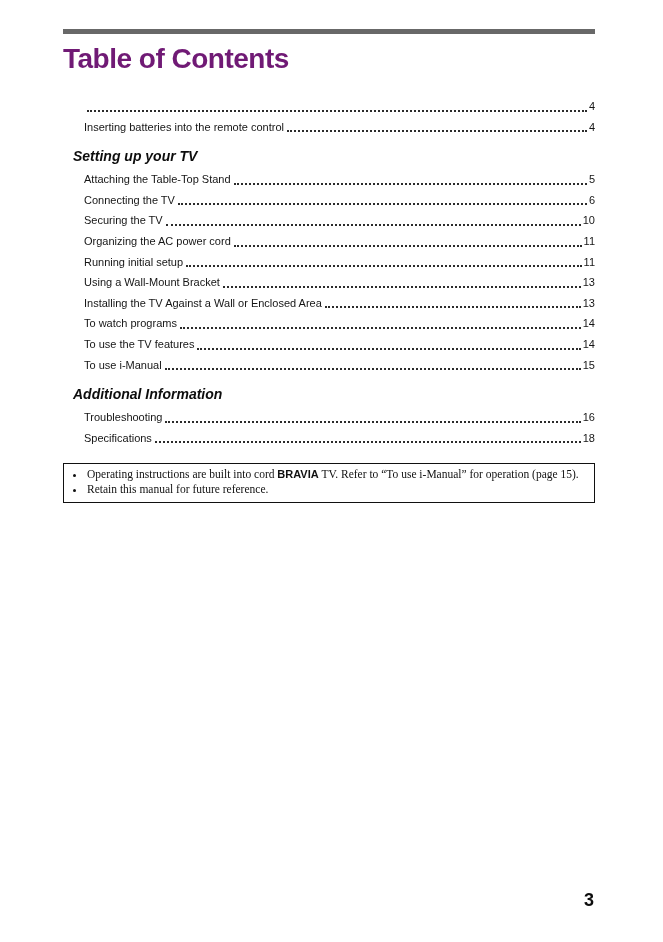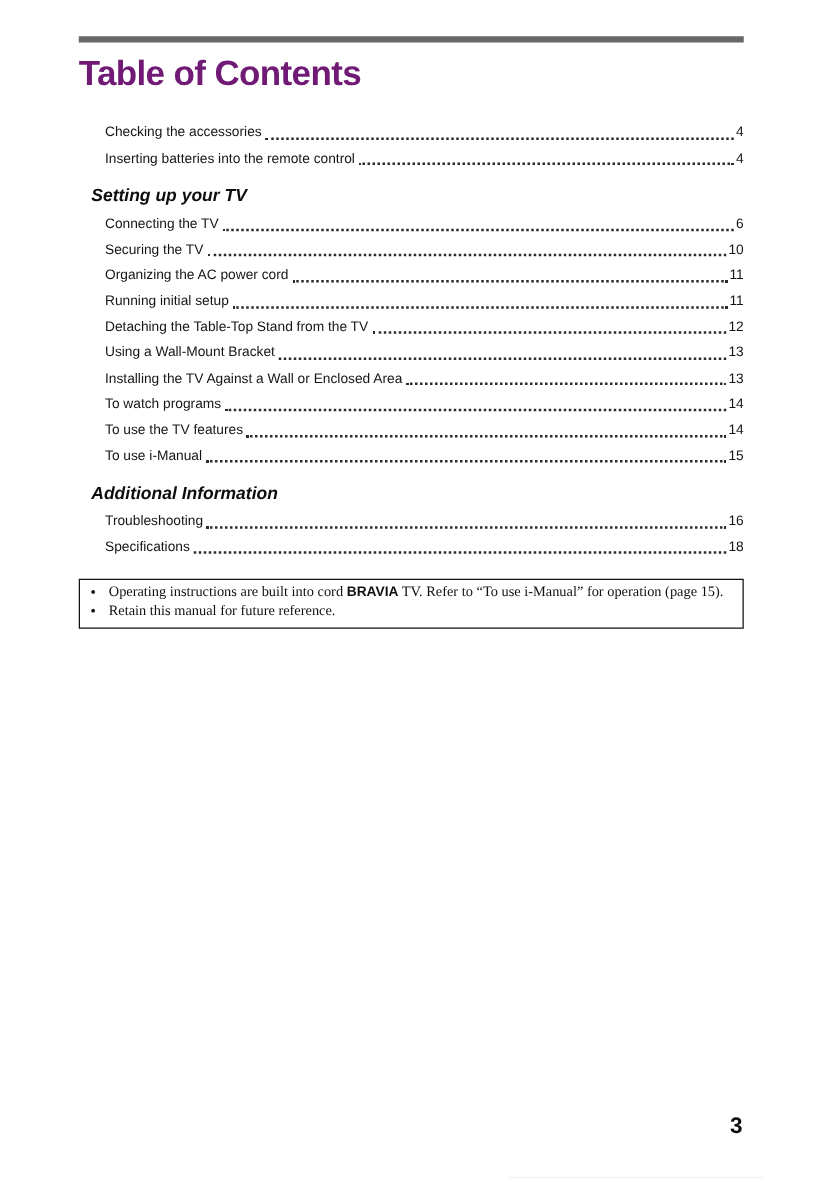--- a/index.html
+++ b/index.html
@@ -92,57 +92,56 @@
 
 <div class="page">
   <div class="content">
 
     <div class="top-rule"></div>
 
     <h1 class="doc-title">Table of Contents</h1>
 
     <div class="toc-section first">
       <div class="toc-row">
-        <span class="toc-label">Checking the accessories</span>
         <span class="leader"></span>
         <span class="toc-page">4</span>
       </div>
       <div class="toc-row">
         <span class="toc-label">Inserting batteries into the remote control</span>
         <span class="leader"></span>
         <span class="toc-page">4</span>
       </div>
     </div>
 
     <div class="toc-section">
       <h2 class="section-heading">Setting up your TV</h2>
+      <div class="toc-row">
+        <span class="toc-label">Attaching the Table-Top Stand</span>
+        <span class="leader"></span>
+        <span class="toc-page">5</span>
+      </div>
       <div class="toc-row">
         <span class="toc-label">Connecting the TV</span>
         <span class="leader"></span>
         <span class="toc-page">6</span>
       </div>
       <div class="toc-row">
         <span class="toc-label">Securing the TV</span>
         <span class="leader"></span>
         <span class="toc-page">10</span>
       </div>
       <div class="toc-row">
         <span class="toc-label">Organizing the AC power cord</span>
         <span class="leader"></span>
         <span class="toc-page">11</span>
       </div>
       <div class="toc-row">
         <span class="toc-label">Running initial setup</span>
         <span class="leader"></span>
         <span class="toc-page">11</span>
-      </div>
-      <div class="toc-row">
-        <span class="toc-label">Detaching the Table-Top Stand from the TV</span>
-        <span class="leader"></span>
-        <span class="toc-page">12</span>
       </div>
       <div class="toc-row">
         <span class="toc-label">Using a Wall-Mount Bracket</span>
         <span class="leader"></span>
         <span class="toc-page">13</span>
       </div>
       <div class="toc-row">
         <span class="toc-label">Installing the TV Against a Wall or Enclosed Area</span>
         <span class="leader"></span>
         <span class="toc-page">13</span>

